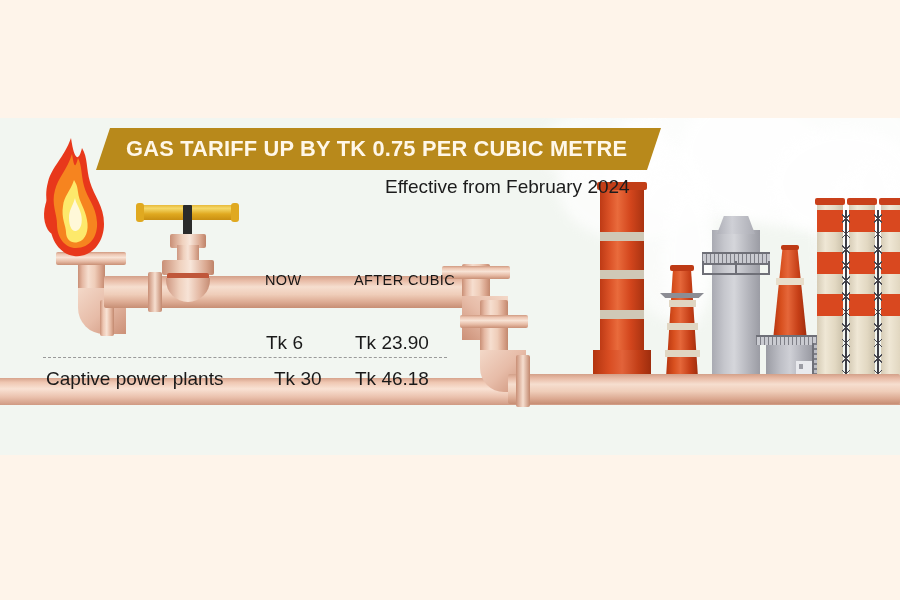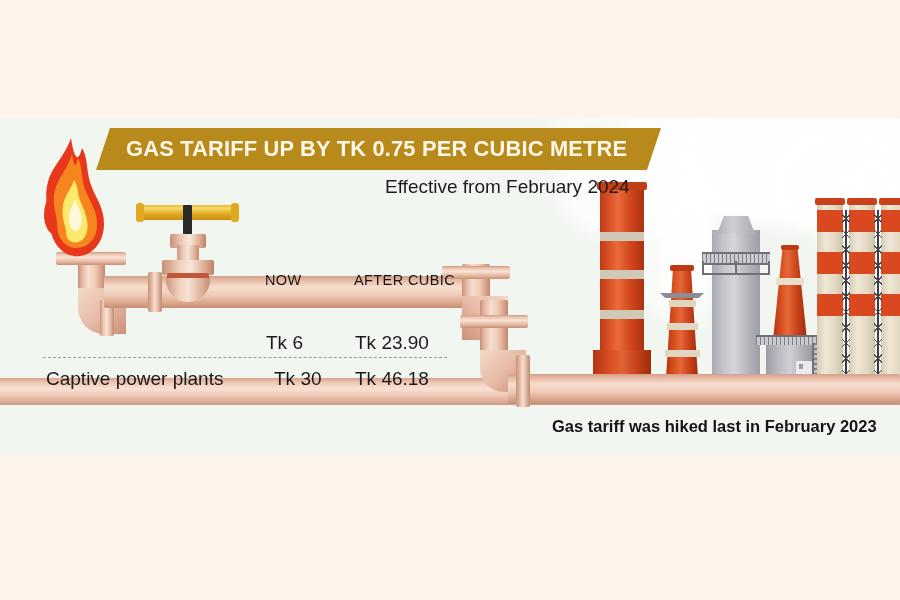--- a/index.html
+++ b/index.html
@@ -250,15 +250,14 @@
 
   <div class="trow r1-now">Tk 6</div>
   <div class="trow r1-after">Tk 23.90</div>
 
   <div class="dashline"></div>
 
   <div class="trow r2-label">Captive power plants</div>
   <div class="trow r2-now">Tk 30</div>
   <div class="trow r2-after">Tk 46.18</div>
 
-  <div class="caption">Gas tariff was hiked last in February 2023</div>
 
 </div>
 
 </body></html>

